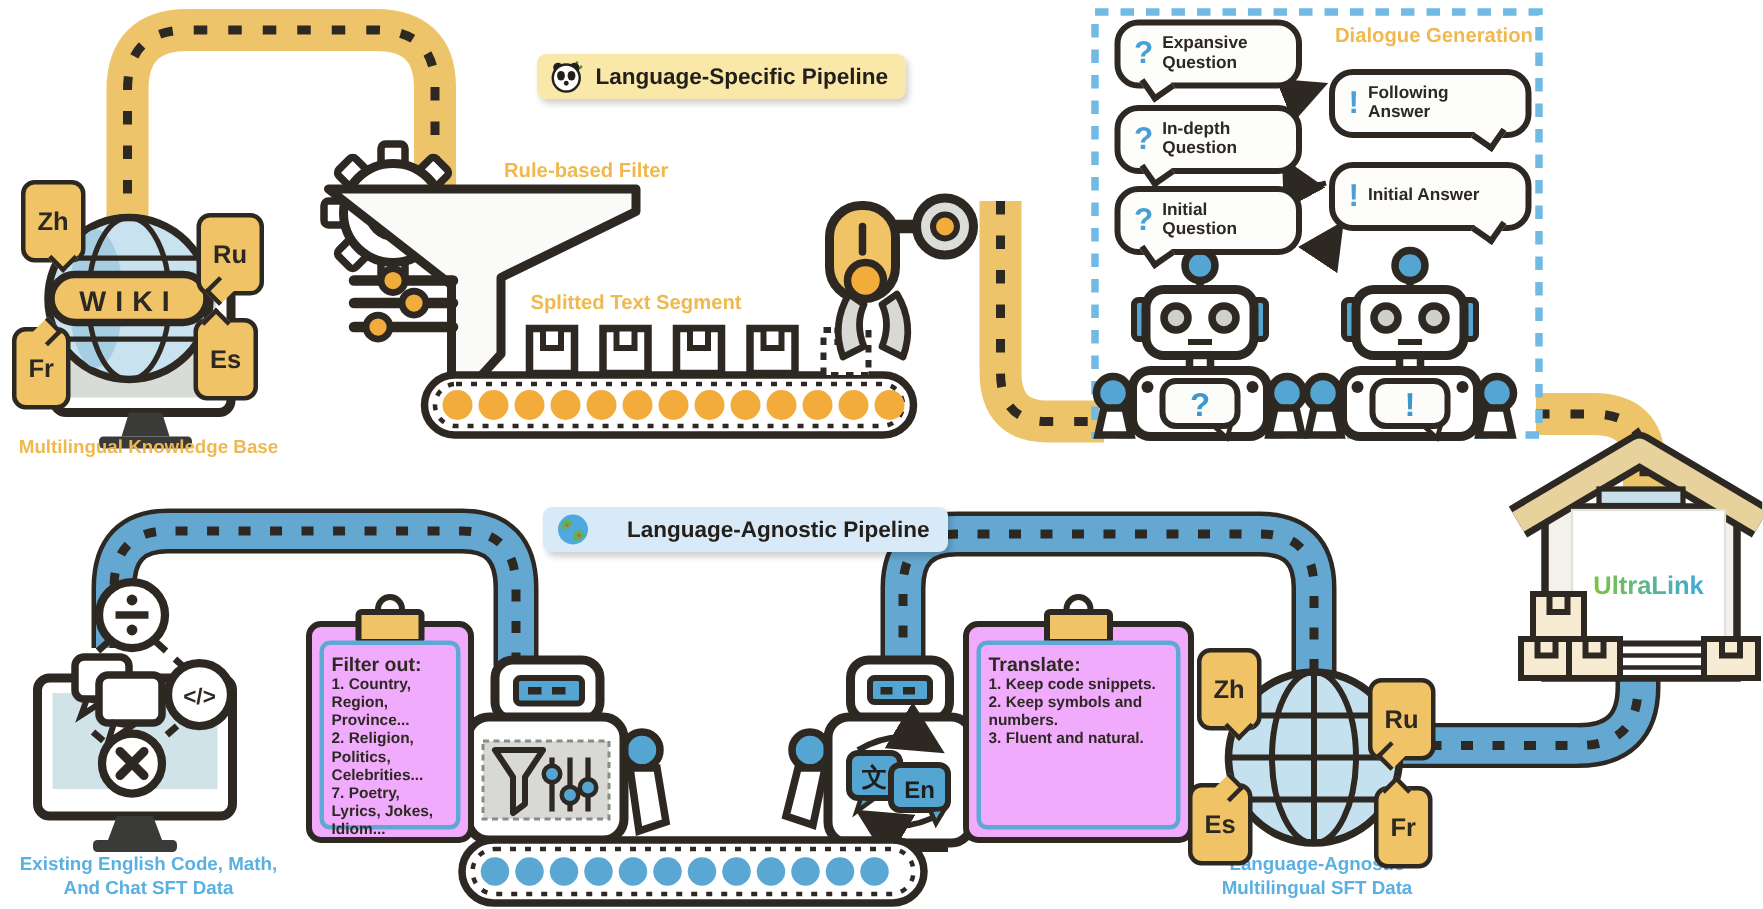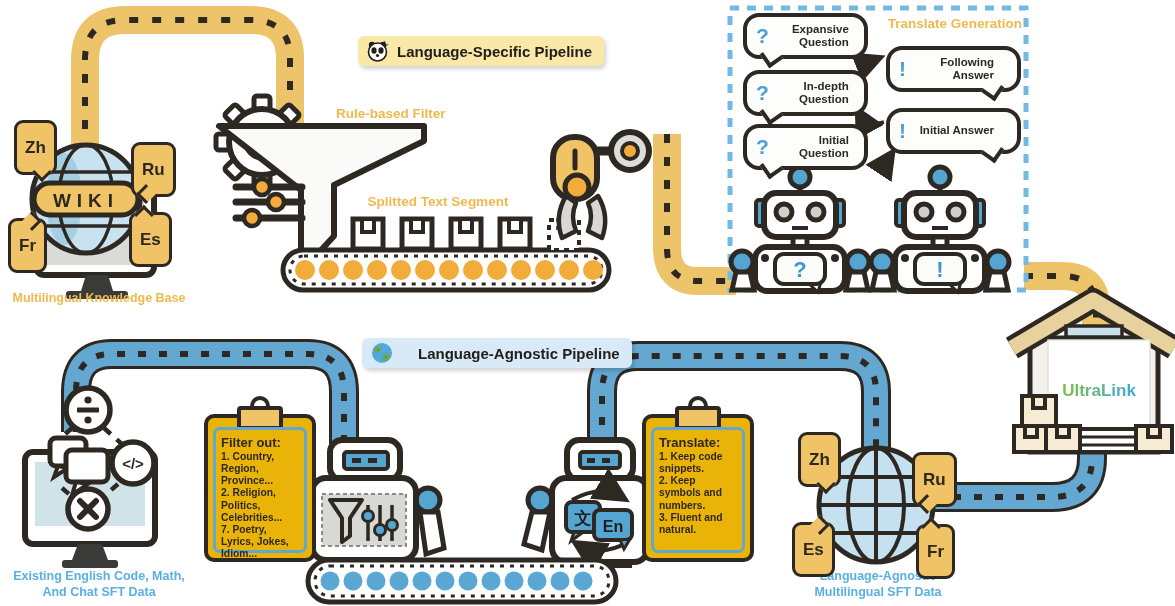--- a/index.html
+++ b/index.html
@@ -18,25 +18,25 @@
   .tag{position:absolute;background:#EFC366;border:3px solid #2E2823;border-radius:9px;
        font-weight:bold;font-size:17px;line-height:1;padding:16px 8px;color:#2E2823;}
   .ttail{position:absolute;width:11px;height:11px;background:#EFC366;transform:rotate(45deg);}
   .ttail.br{bottom:-7px;right:5px;border-right:3px solid #2E2823;border-bottom:3px solid #2E2823;}
   .ttail.bl{bottom:-7px;left:5px;border-left:3px solid #2E2823;border-bottom:3px solid #2E2823;}
   .ttail.tr{top:-7px;right:5px;border-top:3px solid #2E2823;border-right:3px solid #2E2823;}
   .ttail.tl{top:-7px;left:5px;border-top:3px solid #2E2823;border-left:3px solid #2E2823;}
   .bubble{position:absolute;background:#FDFDFB;border:4px solid #2E2823;border-radius:16px;
           display:flex;align-items:center;gap:6px;padding-left:9px;}
   .bubble .glyph{color:#4AA0D5;font-weight:bold;font-size:21px;}
-  .bubble .btext{font-weight:bold;font-size:11.5px;line-height:1.15;text-align:right;width:74px;}
+  .bubble .btext{font-weight:bold;font-size:11.5px;line-height:1.15;text-align:left;width:74px;}
   .btail{position:absolute;width:13px;height:13px;background:#FDFDFB;}
   .btail.q{bottom:-10px;left:16px;border-left:4px solid #2E2823;border-bottom:4px solid #2E2823;transform:rotate(-35deg);}
   .btail.a{bottom:-10px;right:16px;border-right:4px solid #2E2823;border-bottom:4px solid #2E2823;transform:rotate(35deg);}
-  .clipboard{position:absolute;width:104px;height:140px;background:#eab308;border:4px solid #2E2823;border-radius:10px;}
+  .clipboard{position:absolute;width:104px;height:140px;background:#f0abfc;border:4px solid #2E2823;border-radius:10px;}
   .clip-inner{position:absolute;left:5px;top:9px;right:5px;bottom:5px;border:3px solid #5FA8D5;border-radius:7px;
               padding:3px 4px 0 5px;}
   .clip-plate{position:absolute;left:50%;top:-12px;transform:translateX(-50%);width:38px;height:16px;
               background:#EFC366;border:4px solid #2E2823;border-radius:4px;}
   .clip-ring{position:absolute;left:50%;top:-22px;transform:translateX(-50%);width:12px;height:12px;
              background:#fff;border:4px solid #2E2823;border-radius:50%;}
   .clip-title{font-weight:bold;font-size:13px;margin:2px 0 1px 0;}
   .clip-item{font-weight:bold;font-size:10.3px;line-height:1.18;}
   .dlg-title{position:absolute;left:872px;top:16px;width:150px;text-align:right;font-size:13.5px;}
 </style>
@@ -372,22 +372,22 @@
       <circle cx="12" cy="12" r="10" fill="#4FA8E0"></circle>
       <path d="M4,8 Q8,4 12,7 Q10,12 5,12 Z" fill="#5CB54E"></path>
       <path d="M13,13 Q19,11 20,16 Q16,21 12,19 Z" fill="#5CB54E"></path>
       <circle cx="8" cy="9" r="1.2" fill="#D95555"></circle>
         <circle cx="16" cy="16" r="1.2" fill="#D95555"></circle>
     </svg>
     <span>Language-Agnostic Pipeline</span>
   </div>
 
   <div class="abs lbl-orange" style="left:336px;top:106px;font-size:13.5px;">Rule-based Filter</div>
-  <div class="abs lbl-orange" style="left:366px;top:194px;width:144px;text-align:center;font-size:13.5px;">Splitted Text Segment</div>
-  <div class="abs lbl-orange dlg-title">Translate Generation</div>
+  <div class="abs lbl-orange" style="left:352px;top:194px;width:144px;text-align:center;font-size:13.5px;">Splitted Text Segment</div>
+  <div class="abs lbl-orange dlg-title">Dialogue Generation</div>
   <div class="abs lbl-orange" style="left:5px;top:291px;width:188px;text-align:center;font-size:12.5px;">Multilingual Knowledge Base</div>
 
   <div class="abs lbl-blue" style="left:786px;top:568px;width:184px;">
     <div>Language-Agnostic</div>
     <div>Multilingual SFT Data</div>
   </div>
   <div class="abs lbl-blue" style="left:2px;top:568px;width:194px;">
     <div>Existing English Code, Math,</div>
     <div>And Chat SFT Data</div>
   </div>
@@ -435,21 +435,21 @@
     <span class="clip-ring"></span>
     <span class="clip-plate"></span>
     <div class="clip-inner">
       <div class="clip-title">Filter out:</div>
       <div class="clip-item">1. Country, Region, Province...</div>
       <div class="clip-item">2. Religion, Politics, Celebrities...</div>
       <div class="clip-item">7. Poetry, Lyrics, Jokes, Idiom...</div>
     </div>
   </div>
 
-  <div class="clipboard" style="left:642px;top:414px;">
+  <div class="clipboard" style="left:642px;top:414px;padding-left:42px;">
     <span class="clip-ring"></span>
     <span class="clip-plate"></span>
     <div class="clip-inner">
       <div class="clip-title">Translate:</div>
       <div class="clip-item">1. Keep code snippets.</div>
       <div class="clip-item">2. Keep symbols and numbers.</div>
       <div class="clip-item">3. Fluent and natural.</div>
     </div>
   </div>
 

